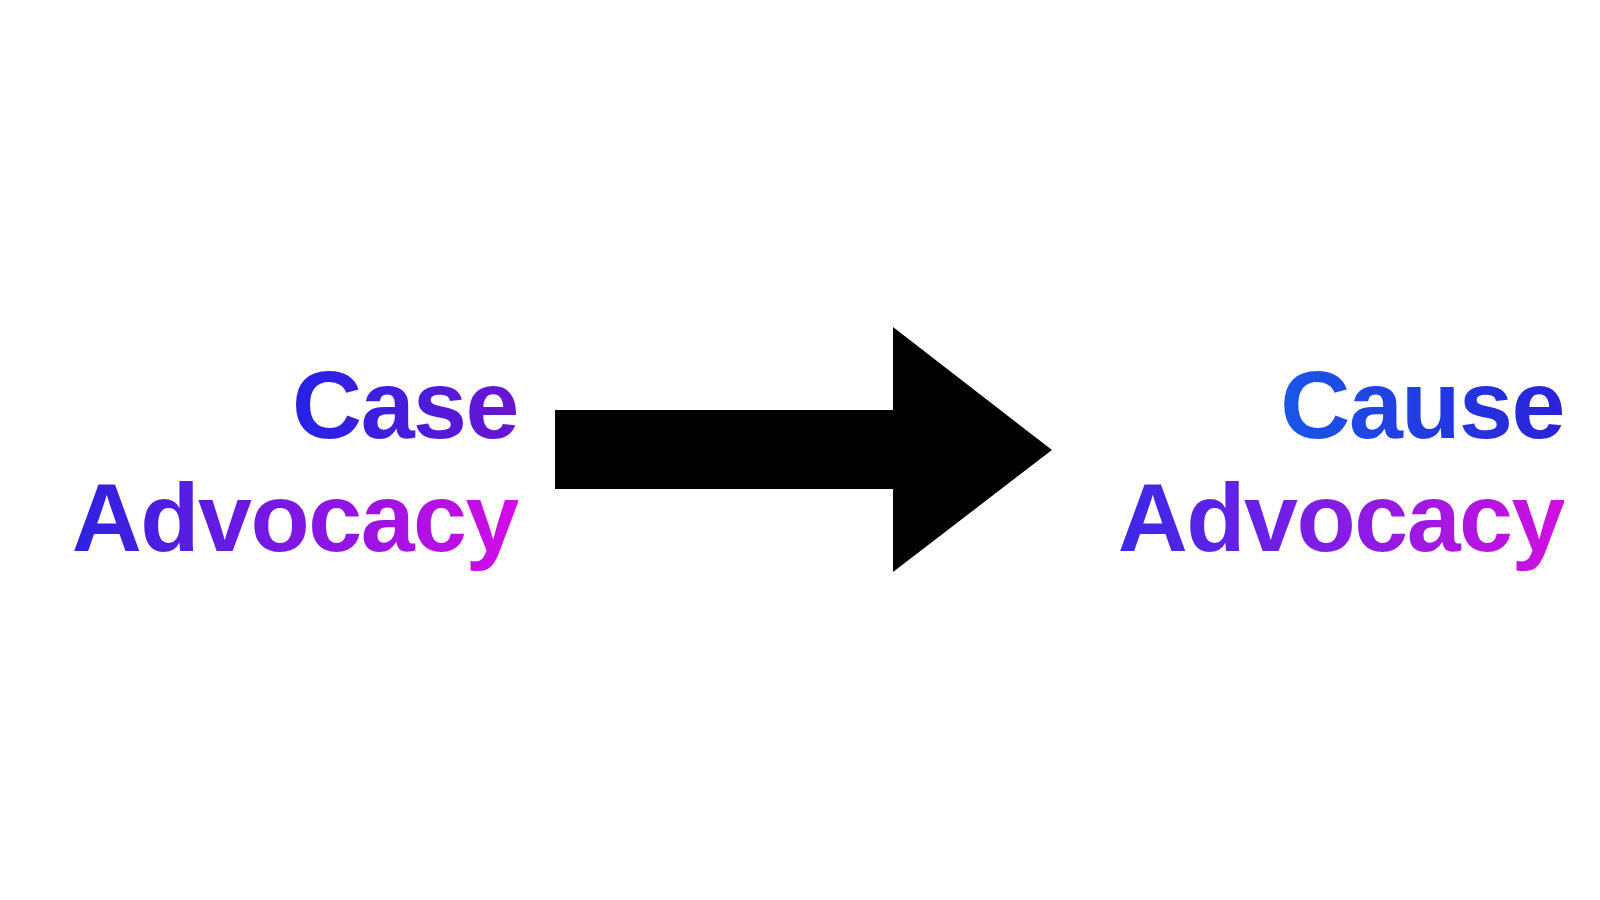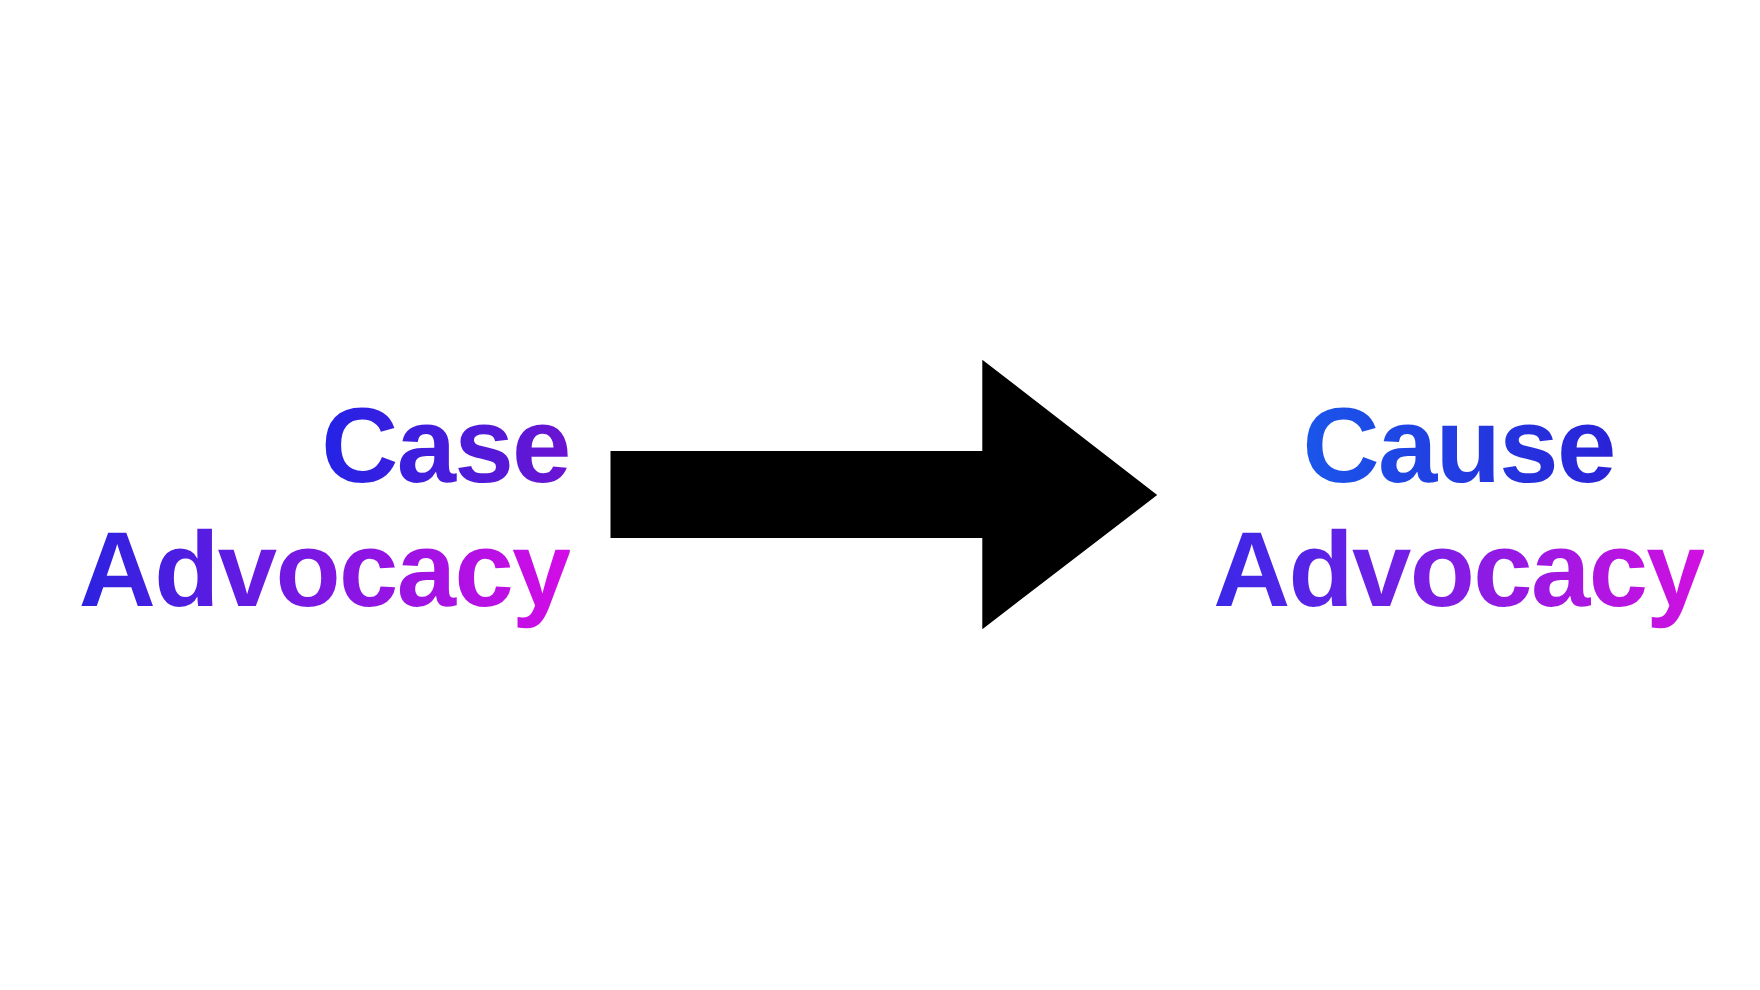--- a/index.html
+++ b/index.html
@@ -35,24 +35,24 @@
   }
 
   #term-before {
     left: 0px;
     top: 348px;
     width: 518px;
     text-align: right;
   }
 
   #term-after {
-    left: 1056px;
+    left: 1024px;
     top: 348px;
     width: 540px;
-    text-align: center;
+    text-align: right;
   }
 
   .term-line {
     display: block;
     white-space: nowrap;
   }
 
   
   .grad-text {
     display: inline-block;

